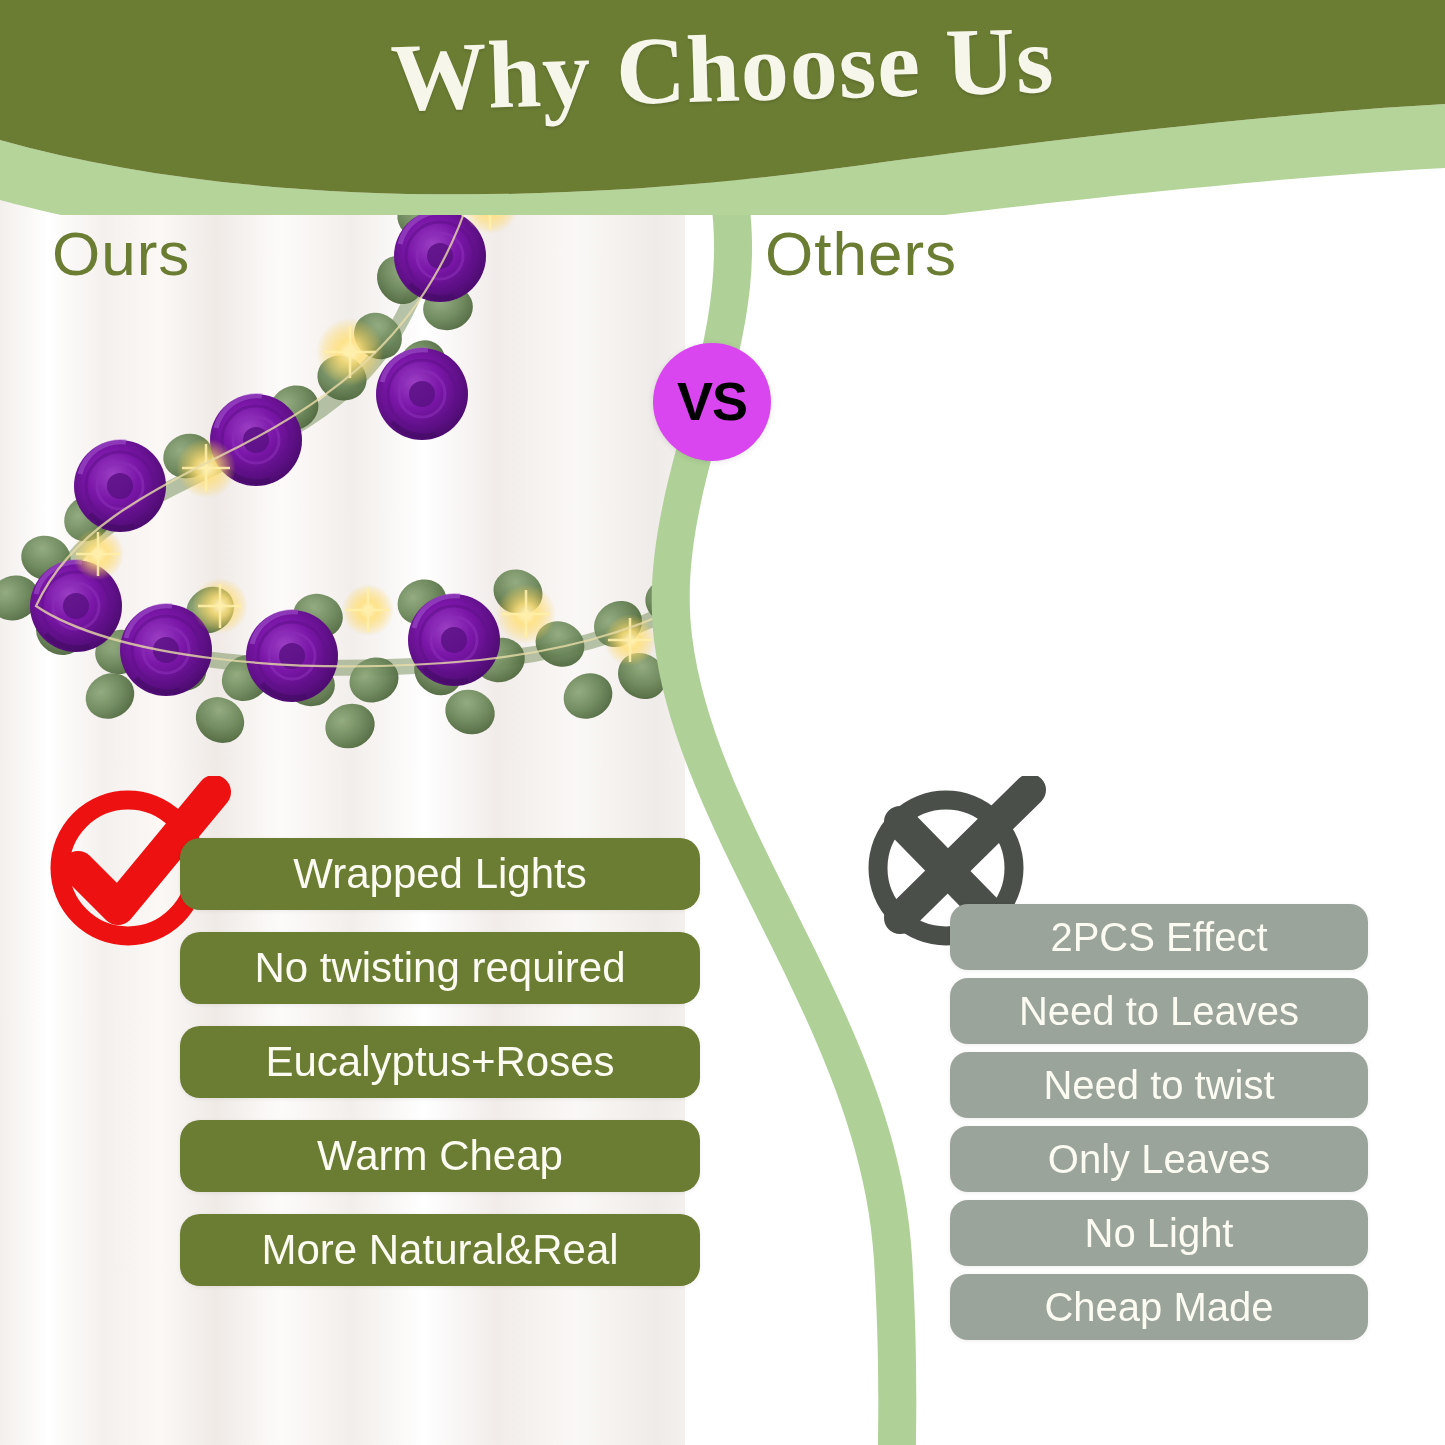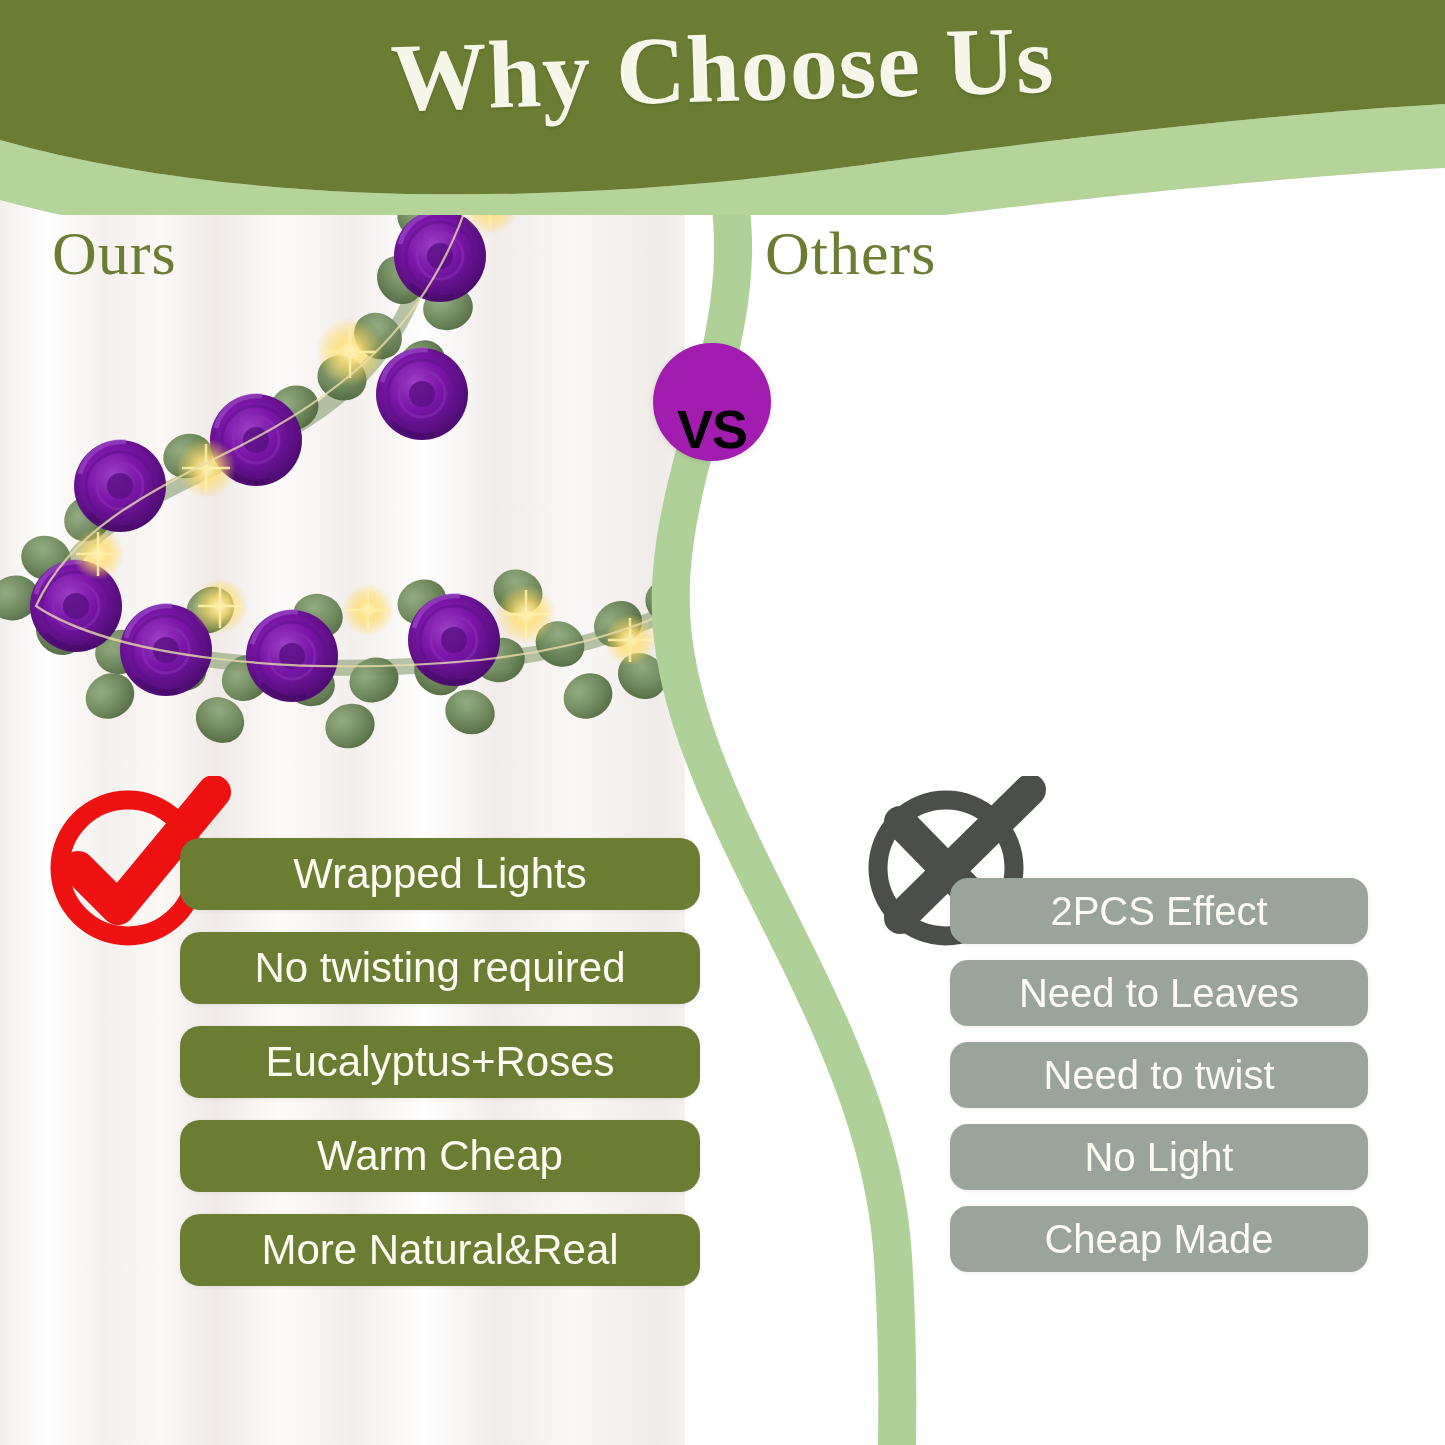--- a/index.html
+++ b/index.html
@@ -73,39 +73,39 @@
     letter-spacing: 1px;
     color: #F7F6EA;
     transform: rotate(-1.6deg);
     text-shadow: 0 2px 3px rgba(0,0,0,0.12);
     white-space: nowrap;
   }
 
   
   .side-label {
     position: absolute;
-    font-family: Liberation Serif, serif;
+    font-family: Liberation Sans, sans-serif;
     font-size: 62px;
     color: #6B7D33;
     letter-spacing: 1px;
     white-space: nowrap;
   }
   .label-ours   { left: 52px;  top: 218px; }
   .label-others { left: 765px; top: 218px; }
 
   
   .vs-badge {
     position: absolute;
     left: 653px; top: 343px;
     width: 118px; height: 118px;
     border-radius: 50%;
-    background: #a21caf;
+    background: #d946ef;
     box-shadow: 0 1px 6px rgba(0,0,0,0.10);
     display: flex;
-    align-items: flex-end;
+    align-items: center;
     justify-content: center;
   }
   .vs-badge span {
     font-family: "Liberation Sans", sans-serif;
     font-weight: bold;
     font-size: 54px;
     color: #000000;
     letter-spacing: -1px;
     transform: translateY(-1px);
   }
@@ -116,21 +116,21 @@
   .img-right { left: 820px; top: 140px;  width: 600px; height: 560px; }
 
   
   .verdict-icon { position: absolute; }
   .icon-check { left: 42px;  top: 776px; width: 190px; height: 175px; }
   .icon-cross { left: 862px; top: 776px; width: 185px; height: 175px; }
 
   
   .pill-list { position: absolute; display: flex; flex-direction: column; }
   .pills-left  { left: 180px; top: 838px;  width: 520px; gap: 22px; }
-  .pills-right { left: 950px; top: 878px;  width: 418px; gap: 16px; }
+  .pills-right { left: 950px; top: 904px;  width: 418px; gap: 8px; }
 
   .pill {
     height: 72px;
     border-radius: 20px;
     display: flex;
     align-items: center;
     justify-content: center;
     color: #FBFBF2;
     font-family: "Liberation Sans", sans-serif;
     font-size: 42px;
@@ -374,17 +374,18 @@
     <div class="pill">No twisting required</div>
     <div class="pill">Eucalyptus+Roses</div>
     <div class="pill">Warm Cheap</div>
     <div class="pill">More Natural&amp;Real</div>
   </div>
 
   <div class="pill-list pills-right">
     <div class="pill">2PCS Effect</div>
     <div class="pill">Need to Leaves</div>
     <div class="pill">Need to twist</div>
+    <div class="pill">Only Leaves</div>
     <div class="pill">No Light</div>
     <div class="pill">Cheap Made</div>
   </div>
 
 </div>
 
 </body></html>

